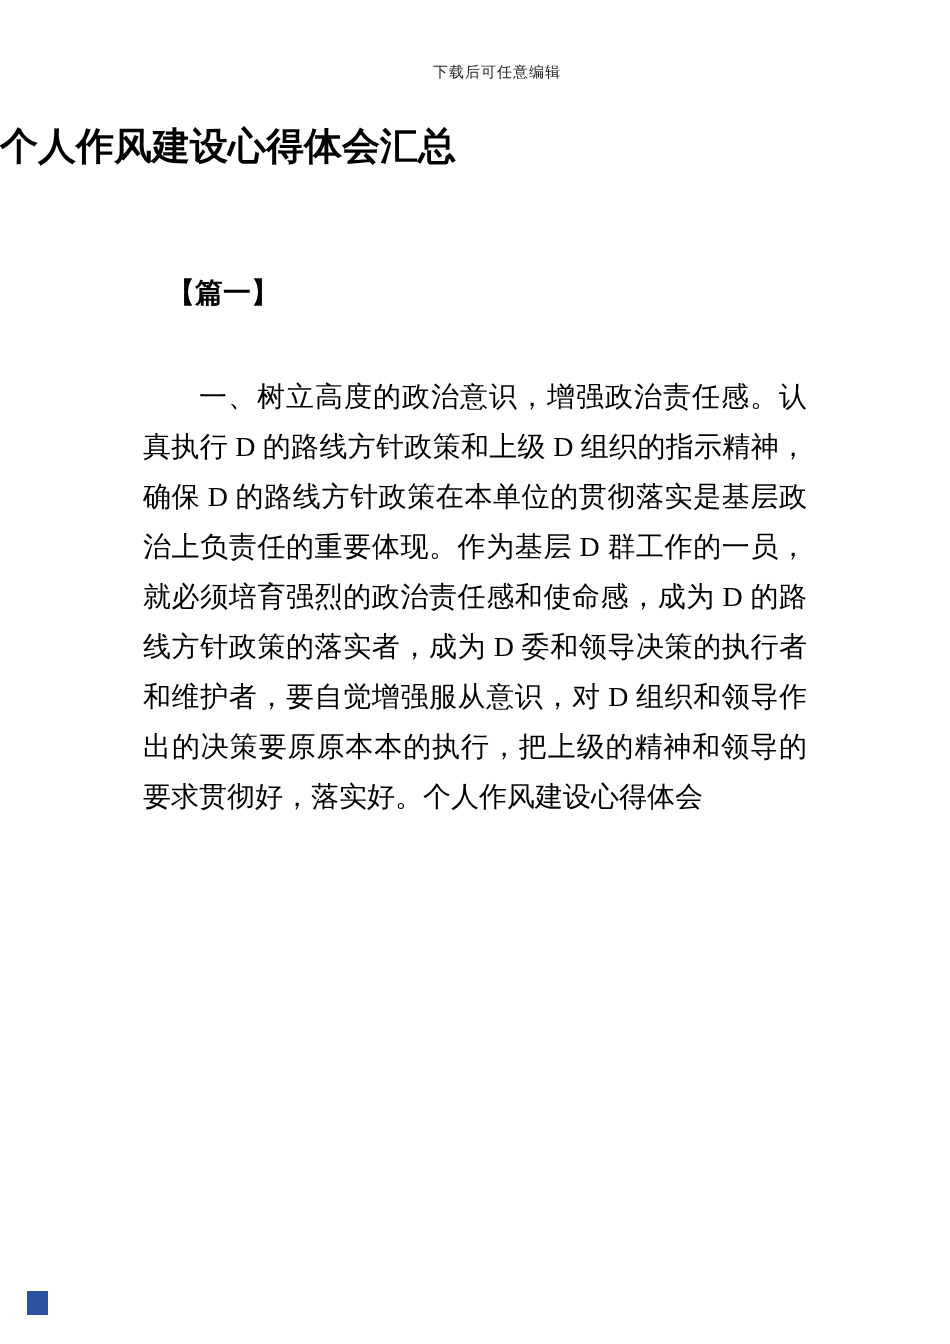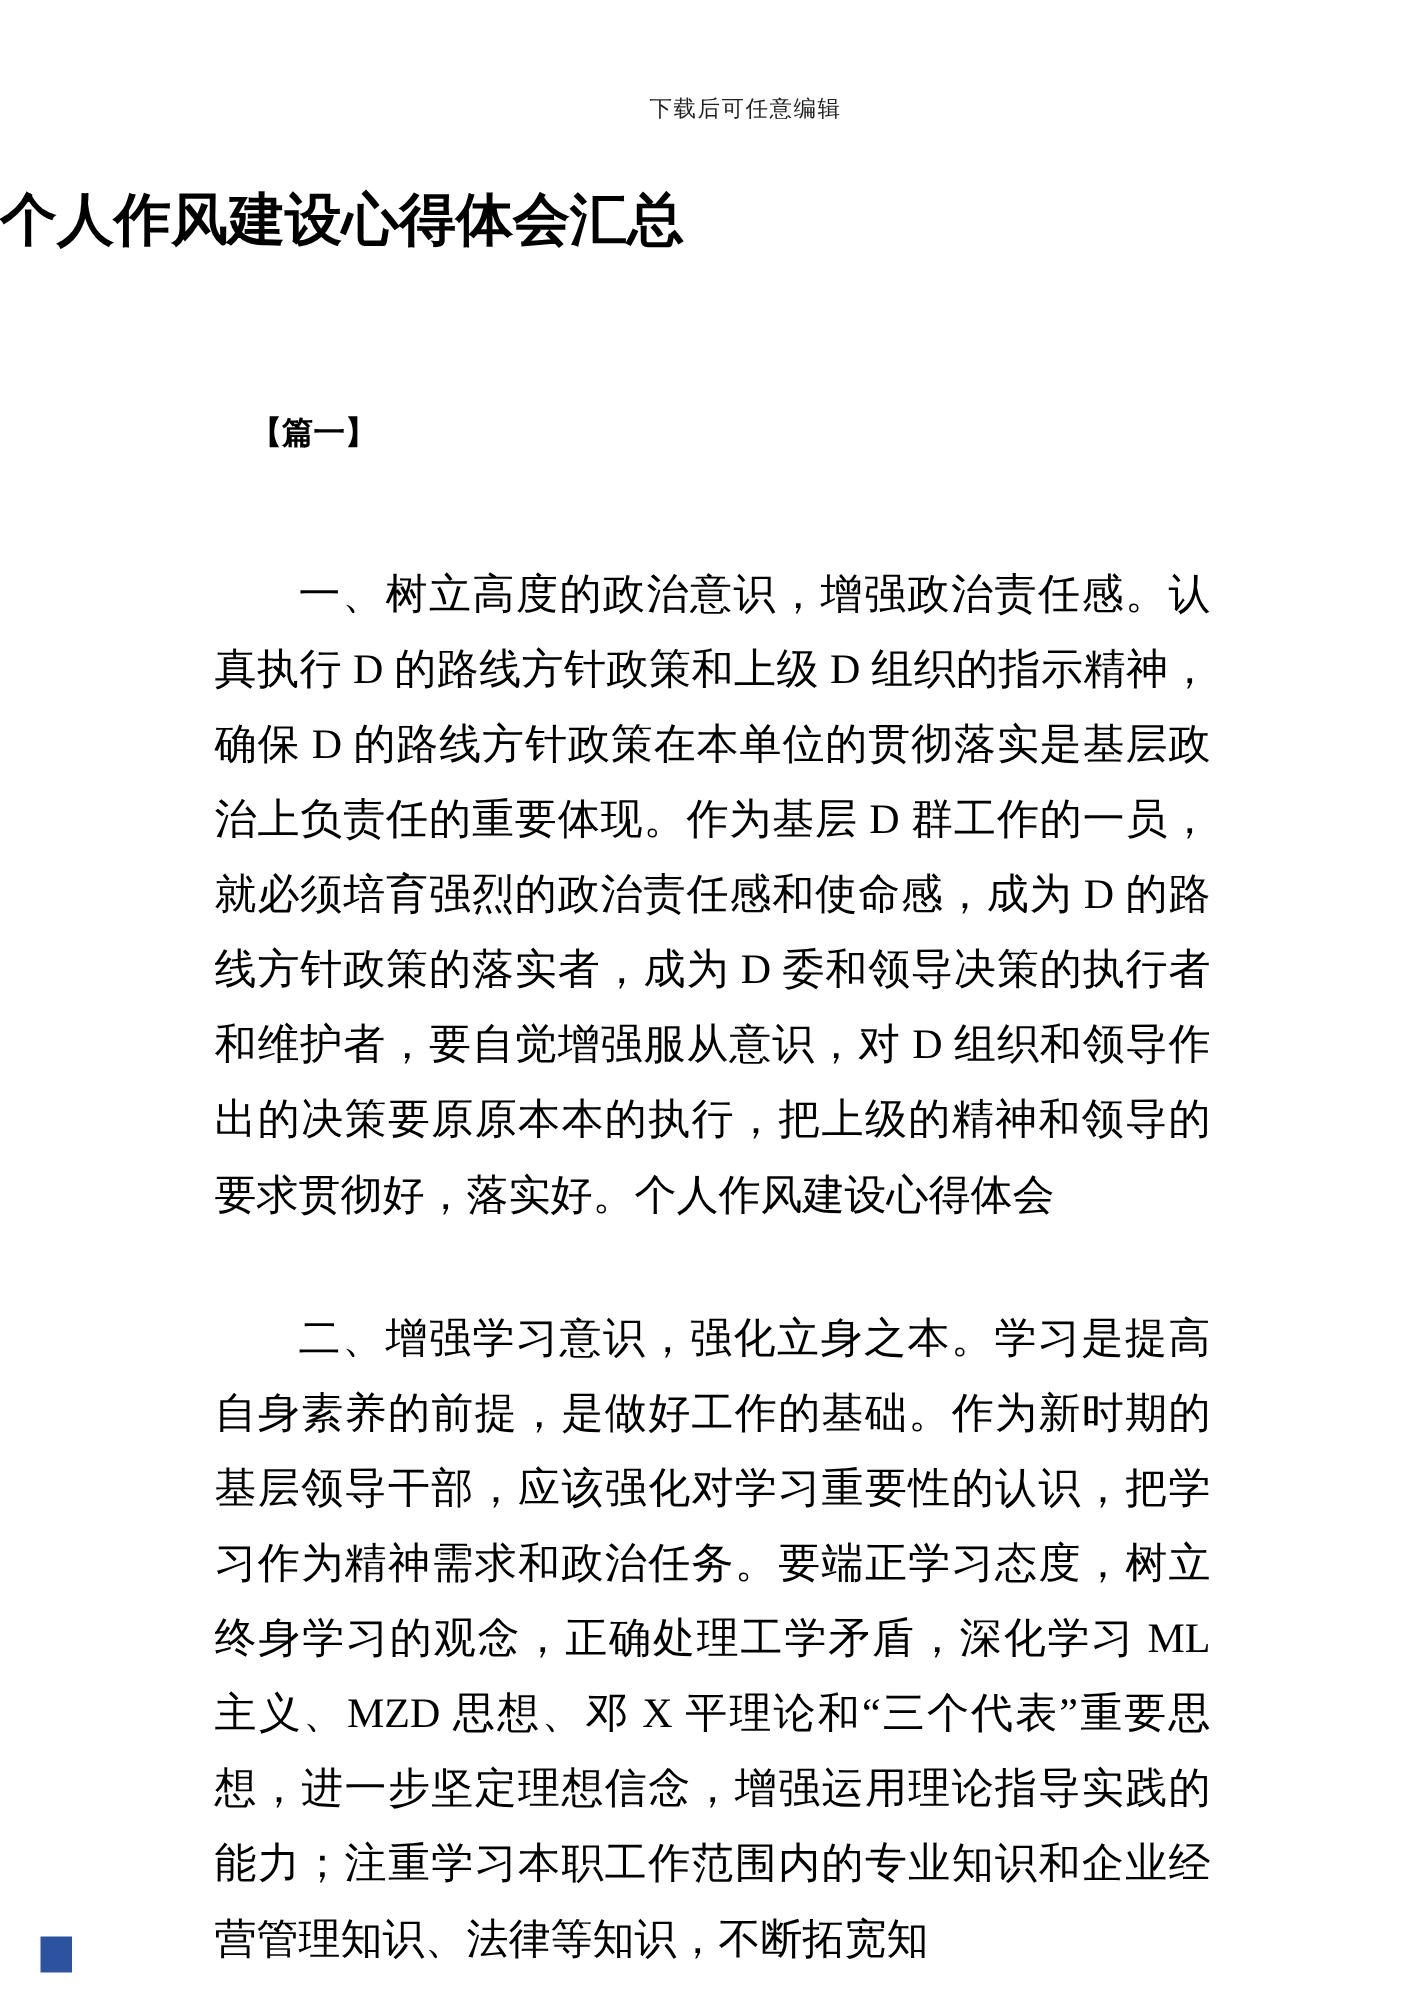--- a/index.html
+++ b/index.html
@@ -36,41 +36,41 @@
     font-size: 38px;
     font-weight: bold;
     font-family: "Liberation Sans", "DejaVu Sans", sans-serif;
     color: #000000;
     white-space: nowrap;
   }
   .section-heading {
     position: absolute;
     top: 274px;
     left: 167px;
-    font-size: 21px;
+    font-size: 28px;
     font-weight: bold;
     color: #000000;
   }
   .content {
     position: absolute;
     top: 372px;
     left: 143px;
     width: 664px;
   }
   .content p {
     margin: 0 0 45px 0;
     font-size: 28px;
     line-height: 50px;
     text-align: justify;
     text-justify: inter-ideograph;
     text-indent: 2em;
     word-break: break-all;
   }
   .keyword {
-    font-family: Liberation Sans, sans-serif;
+    font-family: Liberation Serif, serif;
     margin-top: 39px;
   }
   .corner-mark {
     position: absolute;
     left: 27px;
     top: 1291px;
     width: 21px;
     height: 24px;
   }
 </style>
@@ -80,18 +80,17 @@
 <div class="page">
 
   <div class="watermark">下载后可任意编辑</div>
 
   <div class="doc-title">个人作风建设心得体会汇总</div>
 
   <div class="section-heading">【篇一】</div>
 
   <div class="content">
     <p><span>一、树立高度的政治意识，增强政治责任感。认真执行 D 的路线方针政策和上级 D 组织的指示精神，确保 D 的路线方针政策在本单位的贯彻落实是基层政治上负责任的重要体现。作为基层 D 群工作的一员，就必须培育强烈的政治责任感和使命感，成为 D 的路线方针政策的落实者，成为 D 委和领导决策的执行者和维护者，要自觉增强服从意识，对 D 组织和领导作出的决策要原原本本的执行，把上级的精神和领导的要求贯彻好，落实好。</span><span class="keyword">个人作风建设心得体会</span></p>
-    <p><span>二、增强学习意识，强化立身之本。学习是提高自身素养的前提，是做好工作的基础。作为新时期的基层领导干部，应该强化对学习重要性的认识，把学习作为精神需求和政治任务。要端正学习态度，树立终身学习的观念，正确处理工学矛盾，深化学习 ML 主义、MZD 思想、邓 X 平理论和“三个代表”重要思想，进一步坚定理想信念，增强运用理论指导实践的能力；注重学习本职工作范围内的专业知识和企业经营管理知识、法律等知识，不断拓宽知</span><span class="keyword"></span></p>
   </div>
 
   <div class="corner-mark" style="background:#2d53a0"></div>
 
 </div>
 
 </body></html>

